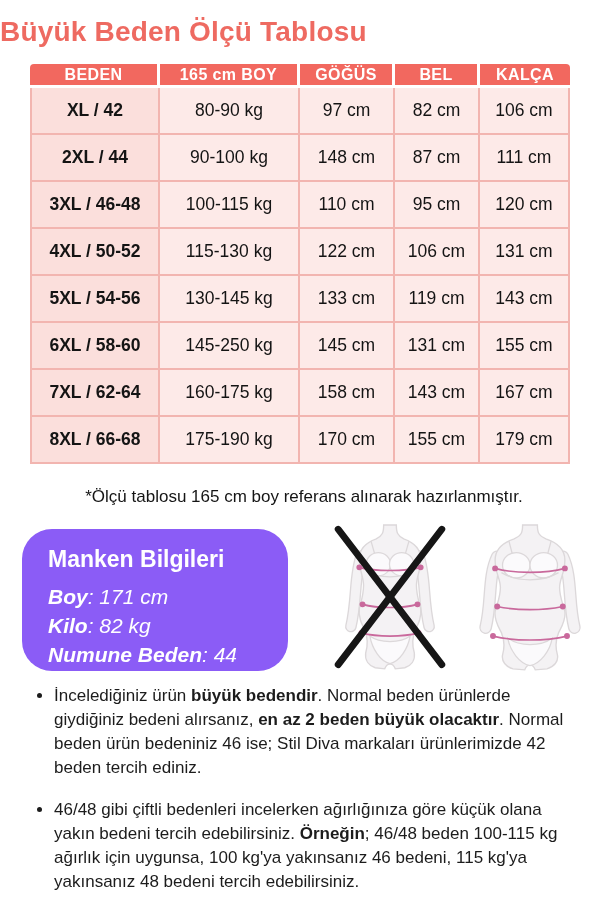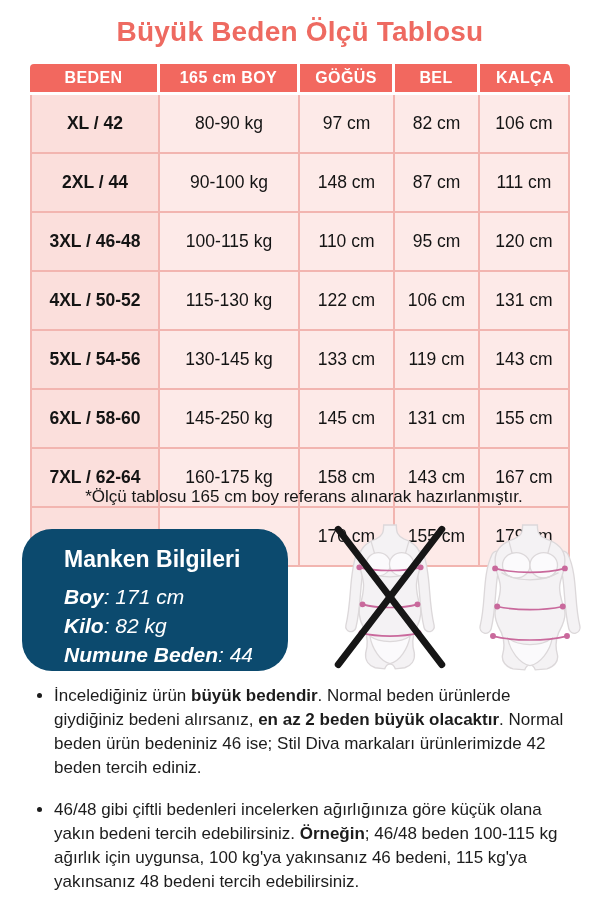--- a/index.html
+++ b/index.html
@@ -1,65 +1,65 @@
 <!DOCTYPE html>
 <html><head>
 <meta charset="utf-8">
 <style>
   * { margin: 0; padding: 0; box-sizing: border-box; }
   html, body { width: 600px; height: 900px; background: #ffffff; }
   body { font-family: "Liberation Sans", sans-serif; color: #1b1b1b; position: relative; overflow: hidden; }
 
   .page-title {
     position: absolute; left: 0; right: 0; top: 16px;
-    text-align: center;
+    text-align: left;
     font-size: 28px; font-weight: 700; letter-spacing: 0.2px;
     color: #ee6a61;
   }
 
   table.size-table {
     position: absolute; left: 30px; top: 64px;
     width: 540px;
     border-collapse: separate; border-spacing: 0;
     table-layout: fixed;
   }
   .size-table th.col-head {
     background: #f2685f; color: #ffffff;
     font-size: 16px; font-weight: 700; letter-spacing: 0.4px;
-    height: 31px; text-align: center; vertical-align: middle;
+    height: 24px; text-align: center; vertical-align: middle;
     border-right: 3px solid #ffffff;
     border-bottom: 3px solid #ffffff;
   }
   .size-table th.col-head:first-child { border-top-left-radius: 4px; }
   .size-table th.col-head:last-child { border-right: none; border-top-right-radius: 4px; }
 
   .size-table td {
     background: #fdeae8;
-    height: 59px; text-align: center; vertical-align: middle;
+    height: 47px; text-align: center; vertical-align: middle;
     font-size: 17.5px; color: #141414;
     border-right: 2px solid #f2b5b0;
     border-bottom: 2px solid #f2b5b0;
   }
   .size-table td.size-cell {
     background: #fbdfdc;
     font-weight: 700;
     border-left: 2px solid #f2b5b0;
   }
   .size-table td:last-child { border-right: 2px solid #f2b5b0; }
 
   .footnote {
     position: absolute; left: 8px; right: 0; top: 487px;
     text-align: center; font-size: 17px; color: #151515;
   }
 
   .model-box {
     position: absolute; left: 22px; top: 529px;
     width: 266px; height: 142px;
-    background: #0c4a6e; border-radius: 30px;
-    padding: 17px 18px 0 42px;
+    background: #8b5cf6; border-radius: 30px;
+    padding: 17px 18px 0 26px;
     color: #ffffff;
   }
   .model-box h2 { font-size: 23px; font-weight: 700; margin-bottom: 9px; }
   .model-box p { font-size: 21px; line-height: 29px; font-weight: 400; font-style: italic; }
   .model-box p b { font-weight: 700; }
 
   .figures {
     position: absolute; left: 337px; top: 524px;
     width: 246px; height: 152px;
     display: flex; justify-content: space-between; align-items: flex-start;

